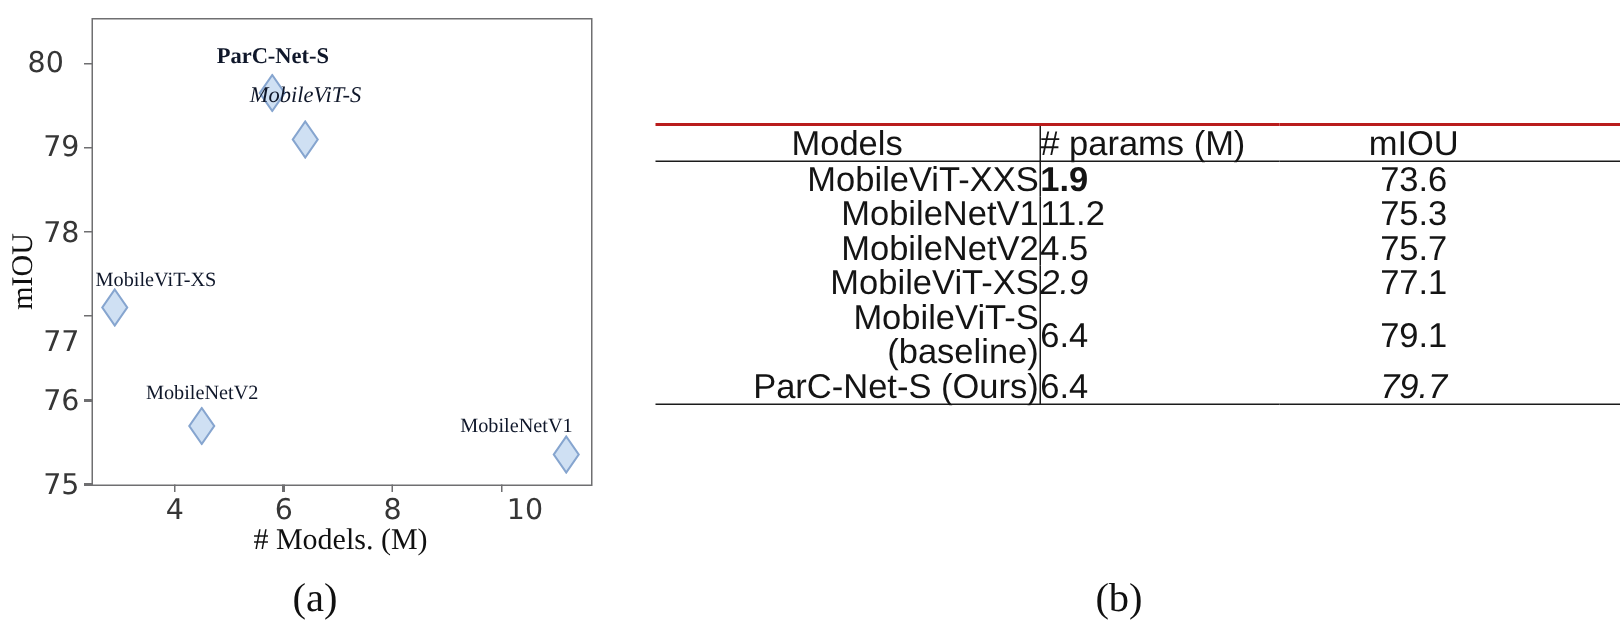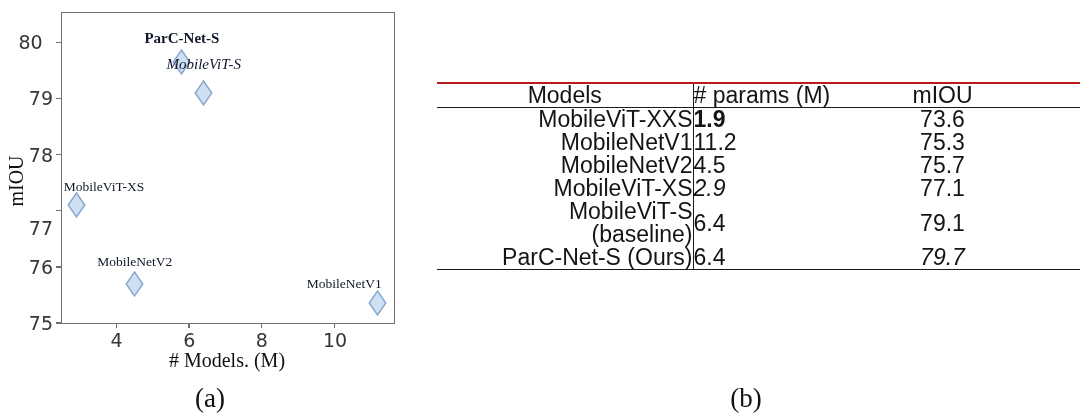--- a/index.html
+++ b/index.html
@@ -70,21 +70,21 @@
     <div class="y-axis-title">mIOU</div>
     <div class="x-axis-title"># Models. (M)</div>
     <div class="caption caption-a">(a)</div>
   <div class="tick-mark" style="left: 115.937px; top: 323px; width: 1.4px; height: 5px;"></div>
       <div class="tick-label-x" style="left: 116.637px; top: 329px;">4</div>
       <div class="tick-mark" style="left: 188.486px; top: 323px; width: 1.4px; height: 5px;"></div>
       <div class="tick-label-x" style="left: 189.186px; top: 329px;">6</div>
       <div class="tick-mark" style="left: 261.035px; top: 323px; width: 1.4px; height: 5px;"></div>
       <div class="tick-label-x" style="left: 261.735px; top: 329px;">8</div>
       <div class="tick-mark" style="left: 333.584px; top: 323px; width: 1.4px; height: 5px;"></div>
-      <div class="tick-label-x" style="left: 335px; top: 329px; text-align: center;">10</div>
+      <div class="tick-label-x" style="left: 350px; top: 329px; text-align: center;">10</div>
       <div class="tick-mark" style="left: 55.5px; top: 322.3px; width: 6px; height: 1.4px;"></div>
       <div class="tick-label-y" style="top: 313px;">75</div>
       <div class="tick-mark" style="left: 55.5px; top: 266.141px; width: 6px; height: 1.4px;"></div>
       <div class="tick-label-y" style="top: 256.841px;">76</div>
       <div class="tick-mark" style="left: 55.5px; top: 209.981px; width: 6px; height: 1.4px;"></div>
       <div class="tick-label-y" style="top: 186px; margin-top: 32px;">77</div>
       <div class="tick-mark" style="left: 55.5px; top: 153.822px; width: 6px; height: 1.4px;"></div>
       <div class="tick-label-y" style="top: 144.522px;">78</div>
       <div class="tick-mark" style="left: 55.5px; top: 97.6623px; width: 6px; height: 1.4px;"></div>
       <div class="tick-label-y" style="top: 88.3623px;">79</div>

